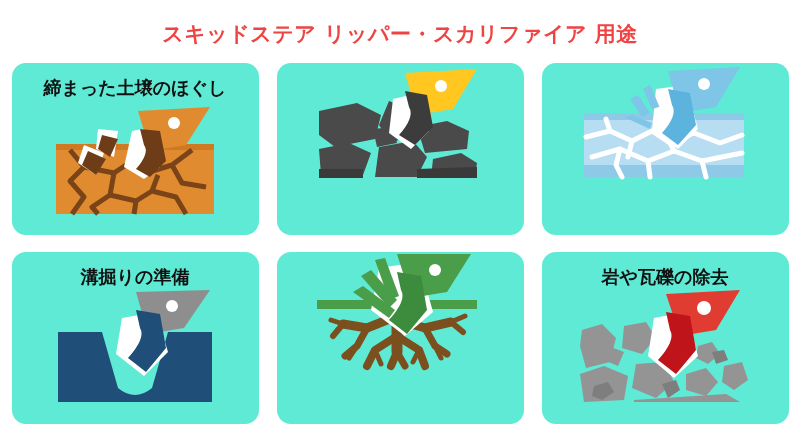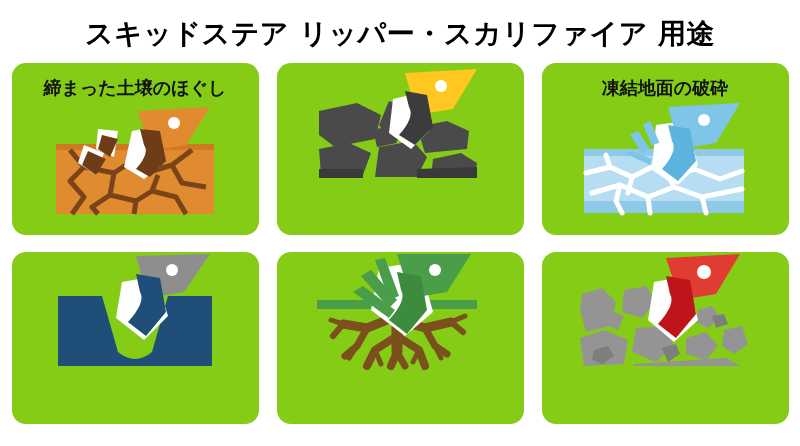--- a/index.html
+++ b/index.html
@@ -14,40 +14,40 @@
     overflow: hidden;
   }
   .page {
     position: relative;
     width: 800px;
     height: 446px;
     box-sizing: border-box;
   }
   .page-title {
     text-align: center;
-    font-size: 28px;
+    font-size: 21px;
     font-weight: bold;
-    color: #000000;
+    color: #ef4444;
     letter-spacing: 0.5px;
     padding-top: 17px;
     line-height: 34px;
     white-space: nowrap;
   }
   .grid {
     display: grid;
     grid-template-columns: repeat(3, 247px);
     grid-template-rows: repeat(2, 172px);
     column-gap: 18px;
     row-gap: 17px;
     justify-content: center;
     margin-top: 12px;
   }
   .card {
     position: relative;
-    background: #84cc16;
+    background: #5eead4;
     border-radius: 14px;
     box-sizing: border-box;
     display: flex;
     flex-direction: column;
     align-items: center;
     overflow: hidden;
   }
   .card-title {
     font-size: 18px;
     font-weight: bold;
@@ -135,21 +135,20 @@
 
           <path d="M100 8 L172 4 L148 44 L112 50 Z" fill="#ffc720"></path>
           <circle cx="136" cy="21" r="6" fill="#ffffff"></circle>
 
           <path d="M100 26 L122 30 L128 62 L110 80 L94 70 Q110 52 104 42 Z" fill="#3c3c3c"></path>
         </svg>
       </div>
     </div>
 
     <div class="card">
-      <div class="card-title">凍結地面の破砕</div>
       <div class="card-icon">
         <svg width="190" height="118" viewBox="0 0 190 118">
           <rect x="14" y="48" width="160" height="64" fill="#b7ddf2"></rect>
           <rect x="14" y="48" width="160" height="7" fill="#8fc9e8"></rect>
           <rect x="14" y="100" width="160" height="12" fill="#8fc9e8"></rect>
 
           <g stroke="#ffffff" stroke-width="5" fill="none" stroke-linejoin="round" stroke-linecap="round">
             <path d="M16 72 L40 66 L62 76 L82 66 L100 78 L124 68 L150 78 L172 70"></path>
             <path d="M22 92 L50 84 L78 96 L104 86 L132 96 L172 88"></path>
             <path d="M62 76 L58 92"></path>
@@ -171,20 +170,21 @@
           <g fill="#7ec5e8">
             <path d="M76 22 L84 20 L86 44 L78 44 Z" transform="rotate(-18 81 32)"></path>
             <path d="M60 34 L68 30 L80 48 L72 52 Z"></path>
             <path d="M54 52 L62 50 L82 58 L80 64 Z"></path>
           </g>
         </svg>
       </div>
     </div>
 
     <div class="card">
+      <div class="card-title">溝掘りの準備</div>
       <div class="card-icon">
         <svg width="190" height="118" viewBox="0 0 190 118">
 
           <path d="M18 42 L172 42 L172 112 L18 112 Z
                    M62 42 L78 98 Q95 112 112 98 L128 42 Z" fill="#1f4e79" fill-rule="evenodd"></path>
 
           <path d="M82 28 L116 22 L128 62 L104 86 L76 64 Z" fill="#ffffff"></path>
 
           <path d="M96 2 L170 0 L144 38 L108 44 Z" fill="#8e8e8e"></path>
           <circle cx="132" cy="16" r="6" fill="#ffffff"></circle>
@@ -230,20 +230,21 @@
 
           <path d="M92 0 L166 0 L142 38 L106 44 Z" fill="#4a9e4a"></path>
           <circle cx="130" cy="16" r="6" fill="#ffffff"></circle>
 
           <path d="M92 18 L116 22 L122 56 L102 80 L84 66 Q102 46 96 36 Z" fill="#3d8c3d"></path>
         </svg>
       </div>
     </div>
 
     <div class="card">
+      <div class="card-title">岩や瓦礫の除去</div>
       <div class="card-icon">
         <svg width="190" height="118" viewBox="0 0 190 118">
           <g fill="#949494">
             <path d="M12 40 L32 34 L46 48 L40 72 L16 78 L10 56 Z"></path>
             <path d="M54 36 L76 32 L86 48 L72 64 L52 58 Z"></path>
             <path d="M92 56 L112 52 L122 66 L108 80 L90 72 Z"></path>
             <path d="M10 84 L34 76 L58 86 L54 110 L14 112 Z"></path>
             <path d="M66 74 L94 72 L104 92 L86 108 L62 98 Z"></path>
             <path d="M116 84 L136 78 L148 92 L136 106 L116 100 Z"></path>
             <path d="M128 56 L142 52 L150 64 L138 74 L126 68 Z"></path>

